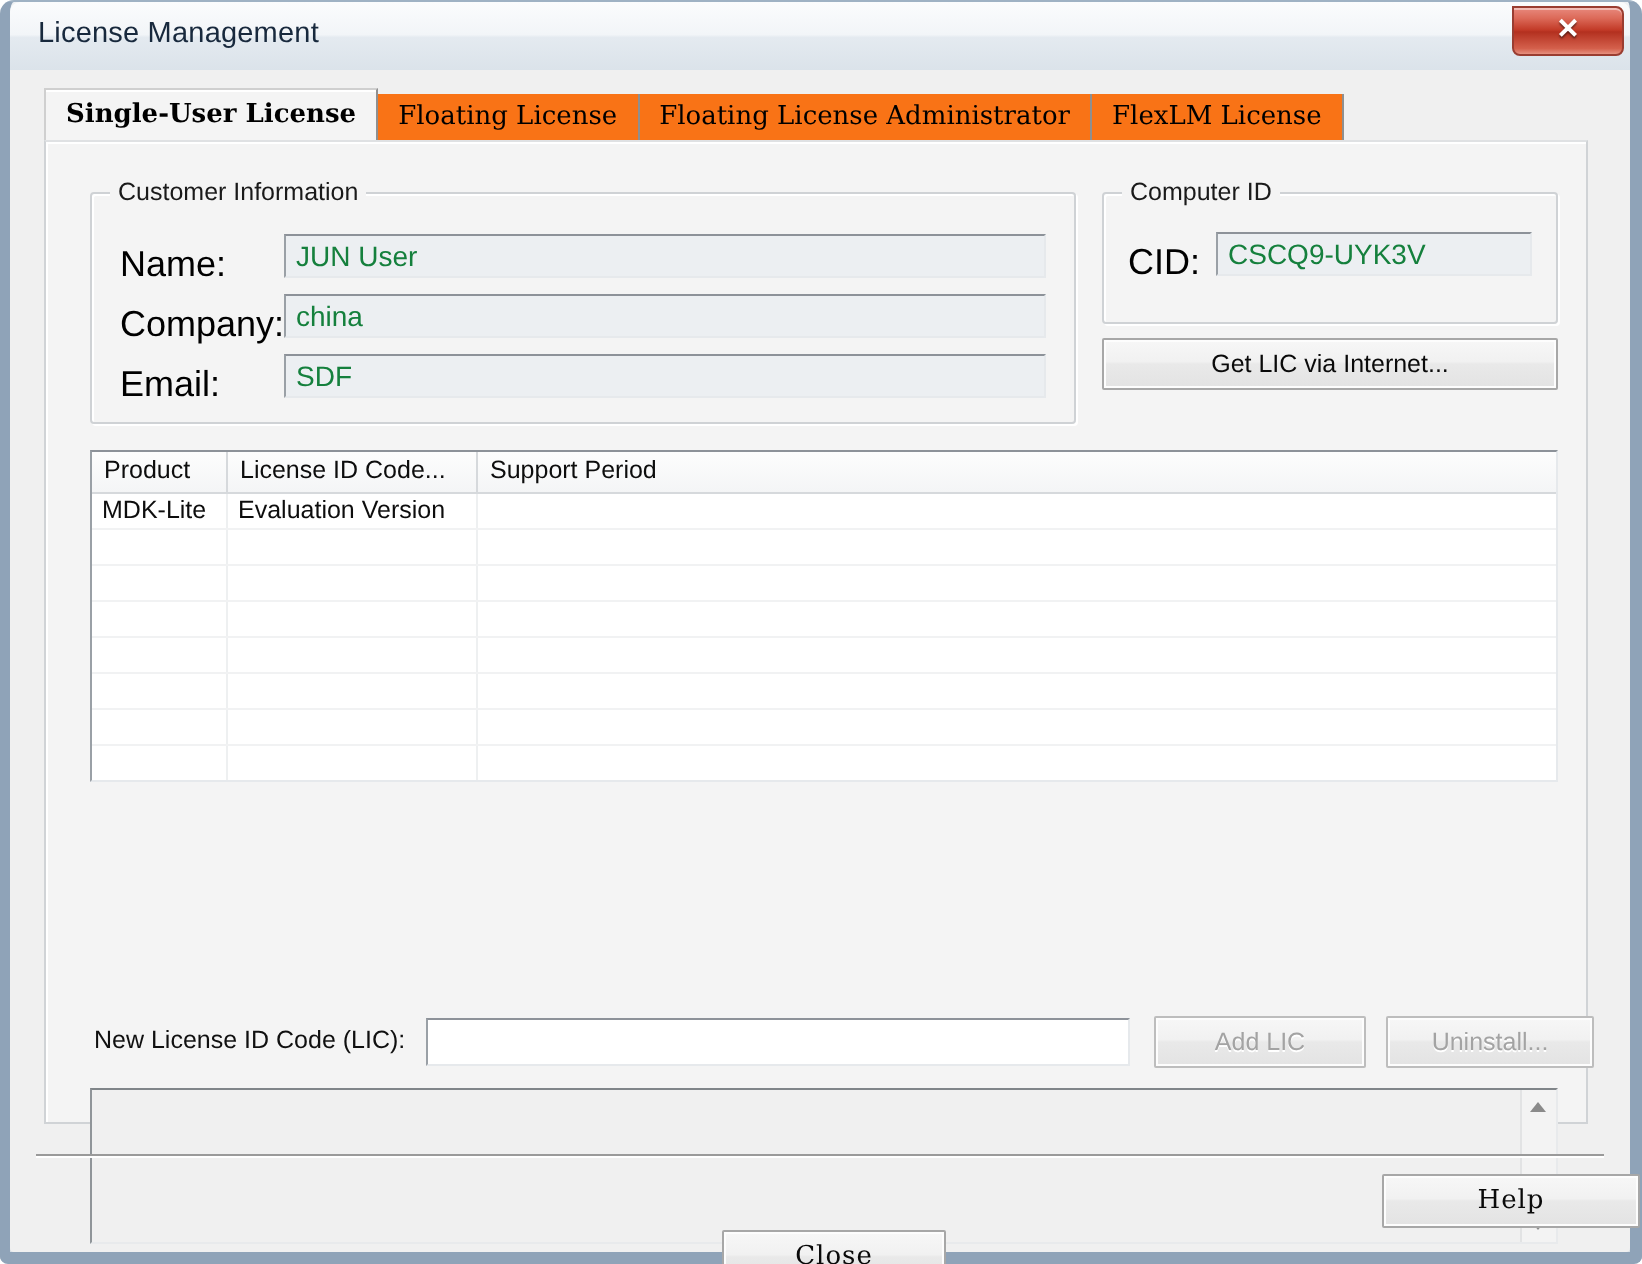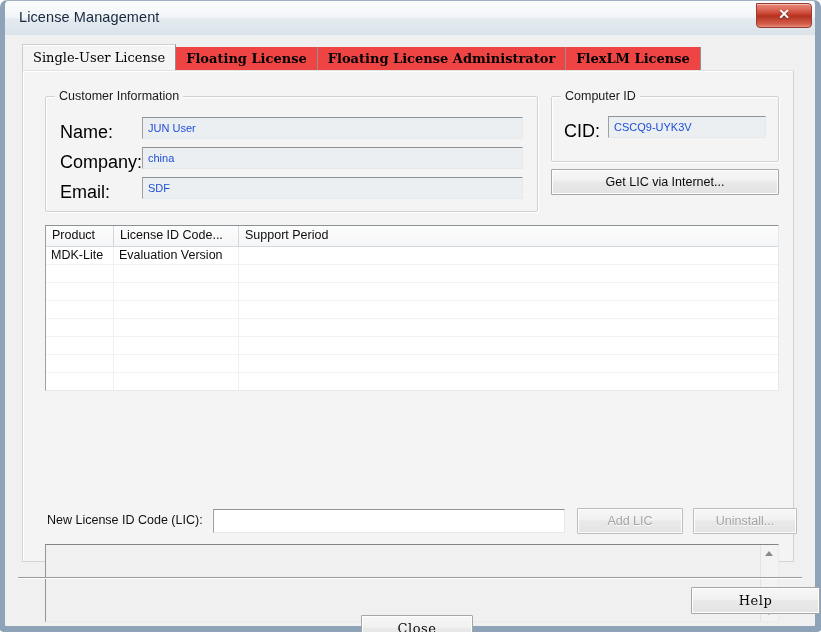--- a/index.html
+++ b/index.html
@@ -99,34 +99,33 @@
   }
   .tab {
     position: relative;
     box-sizing: border-box;
     height: 24px;
     padding: 0 10px;
     line-height: 23px;
     font-family: "DejaVu Serif", "Liberation Serif", serif;
     font-size: 13px;
     color: #000000;
-    background: #ef4444;
+    background: #f97316;
     border-right: 1px solid #8f8f8f;
     white-space: nowrap;
     cursor: pointer;
-    font-weight: bold;
   }
   .tab.active {
     height: 27px;
     line-height: 26px;
     background: #f4f4f4;
     border-top: 1px solid #cfcfcf;
     border-left: 1px solid #cfcfcf;
     box-shadow: inset 0 1px 0 #ffffff;
-    font-weight: normal;
+    font-weight: bold;
   }
   #tabbody {
     position: absolute;
     left: 0; top: 26px;
     width: 772px; height: 492px;
     box-sizing: border-box;
     background: #f4f4f4;
     border: 1px solid #d0d3d6;
     border-top: 1px solid #dfe1e3;
     box-shadow: inset 1px 1px 0 #ffffff;
@@ -163,22 +162,22 @@
   }
 
   
   .ro-input {
     position: absolute;
     box-sizing: border-box;
     background: #eceff2;
     border: 1px solid #e6e9ec;
     border-top: 1px solid #8d9299;
     border-left: 1px solid #9aa0a6;
-    font-size: 11px;
-    color: #1d4ed8;
+    font-size: 14px;
+    color: #15803d;
     padding: 1px 0 0 5px;
     line-height: 19px;
     white-space: nowrap;
     overflow: hidden;
     cursor: text;
   }
 
   
   .btn {
     position: absolute;

